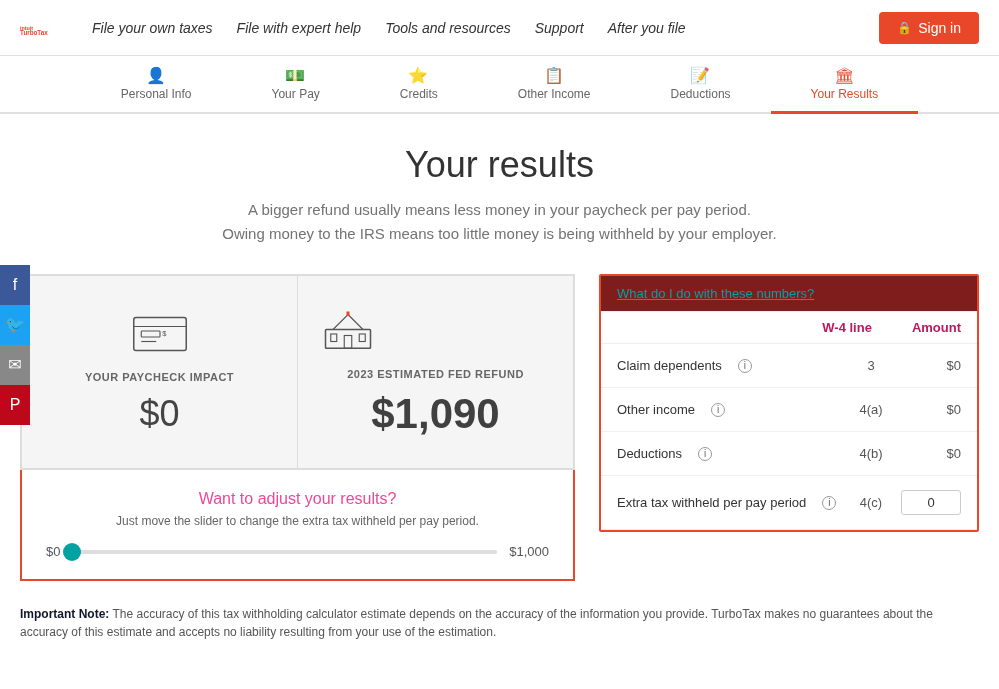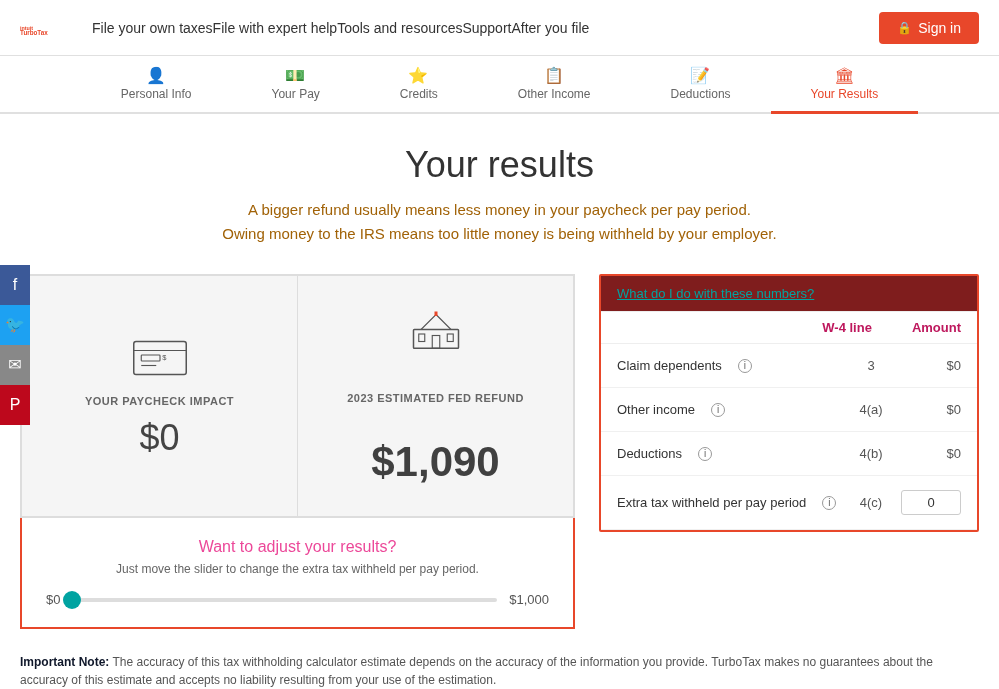--- a/index.html
+++ b/index.html
@@ -19,21 +19,23 @@
       align-items: center;
       margin-right: 30px;
     }
     .logo-icon {
       width: 36px;
       height: 36px;
       margin-right: 6px;
     }
     .nav-links {
       display: flex;
-      flex: 1;
+      gap: 24px;
+      flex: 1;
+      font-style: italic;
     }
     .nav-link {
       font-size: 14px;
       color: #333;
       text-decoration: none;
       cursor: pointer;
       white-space: nowrap;
     }
     .sign-in-btn {
       background: #e8472a;
@@ -88,21 +90,21 @@
     }
     .page-title {
       text-align: center;
       font-size: 36px;
       font-weight: 300;
       color: #333;
       margin-bottom: 12px;
     }
     .page-subtitle {
       text-align: center;
-      color: #a16207;
+      color: #737373;
       font-size: 15px;
       line-height: 1.6;
       margin-bottom: 28px;
     }
 
     .paycheck-card {
       background: #f5f5f5;
       border: 1px solid #ddd;
       flex: 1;
       display: flex;
@@ -112,25 +114,23 @@
       padding: 30px 20px;
       text-align: center;
     }
     .refund-card {
       background: #f5f5f5;
       border: 1px solid #ddd;
       border-left: none;
       flex: 1;
       display: flex;
       flex-direction: column;
-      align-items: center;
       justify-content: center;
       padding: 30px 20px;
       text-align: center;
-      gap: 24px;
     }
 
     .card-icon {
       width: 60px;
       height: 50px;
       margin-bottom: 12px;
     }
     .card-label {
       font-size: 11px;
       color: #666;

